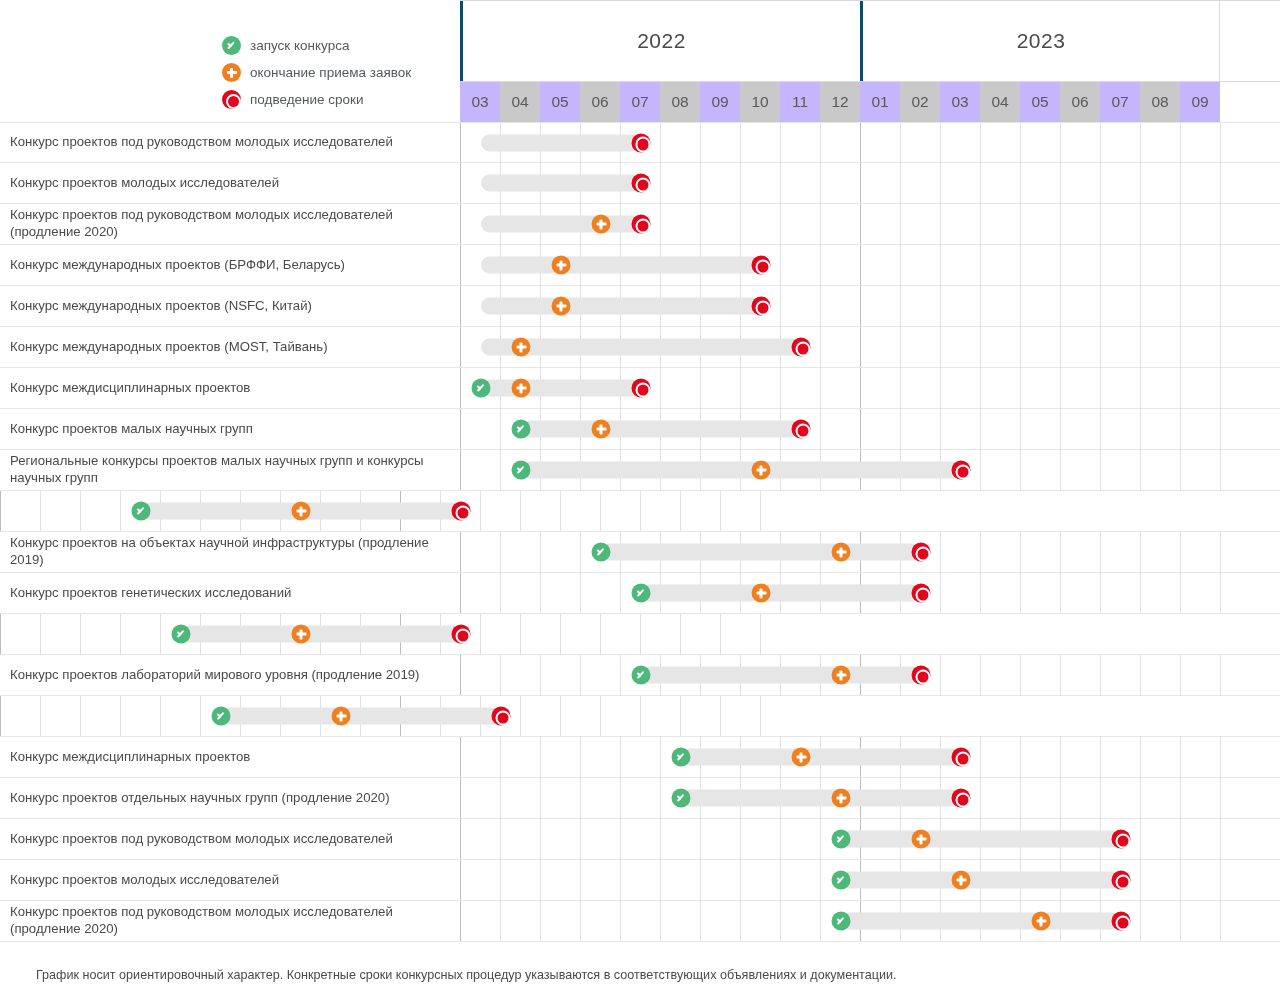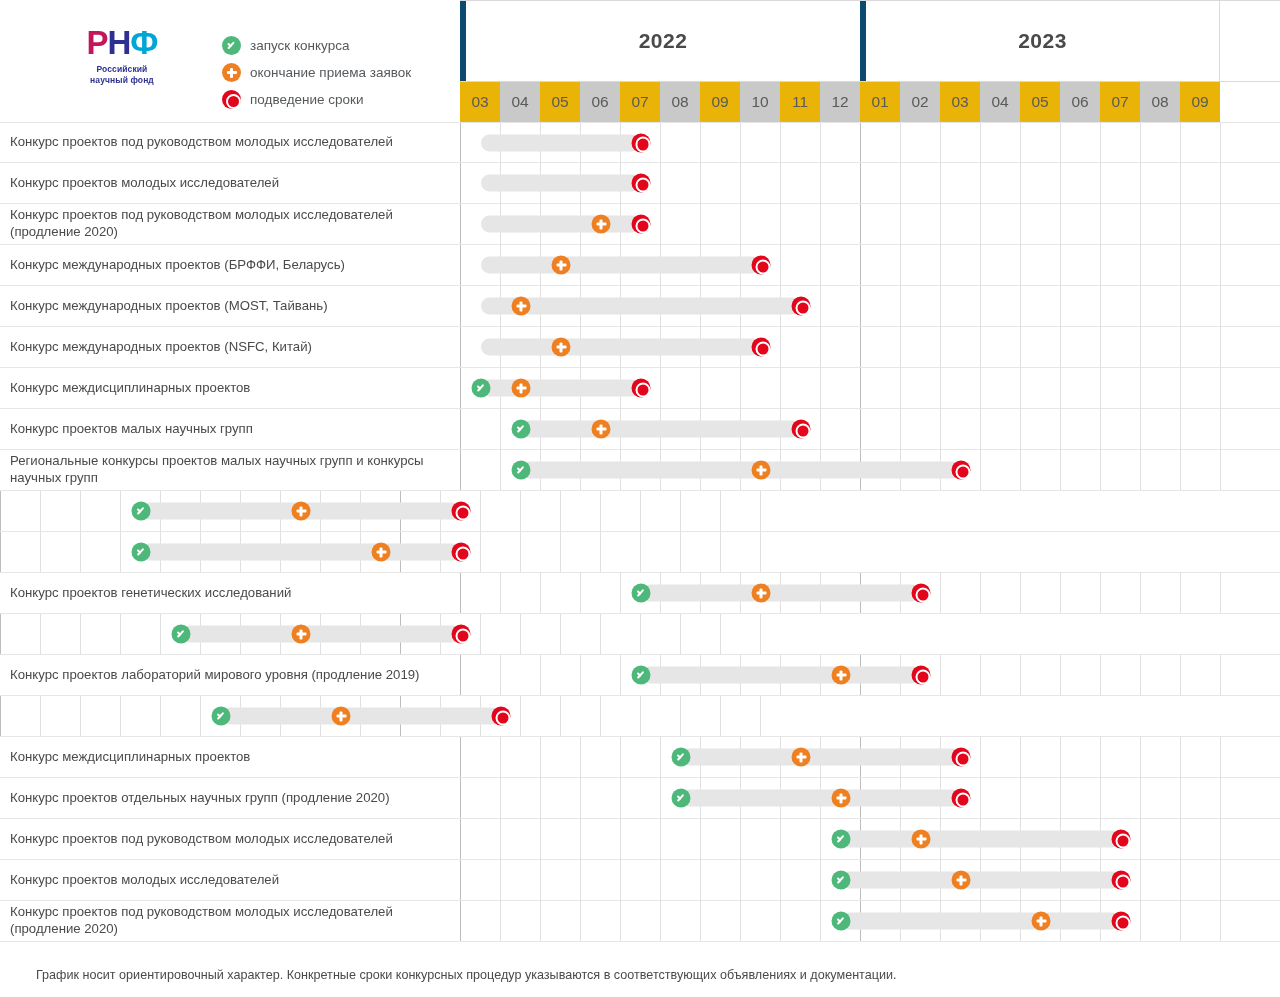--- a/index.html
+++ b/index.html
@@ -77,32 +77,32 @@
     position: absolute; left: 460px; top: 0;
     width: 820px; height: 122px;
   }
   .years-row {
     display: flex; height: 82px;
     border-top: 1px solid #d9d9d9;
     border-bottom: 1px solid #d9d9d9;
   }
   .year-cell {
     display: flex; align-items: center; justify-content: center;
-    font-size: 21px; color: #4a4a4a; font-weight: 700;
-    border-left: 6px solid #0c4a6e;
+    font-size: 21px; color: #4a4a4a; font-weight: 400;
+    border-left: 3px solid #0c4a6e;
     letter-spacing: .5px;
   }
   .year-cell:last-child { border-right: 1px solid #d9d9d9; }
 
   .months-row { display: flex; height: 40px; }
   .month-cell {
     width: 40px; flex: 0 0 40px;
     display: flex; align-items: center; justify-content: center;
     font-size: 15.5px; color: #5a5a5a;
-    background: #eab308;
+    background: #c4b5fd;
   }
   .month-cell.alt { background: #c9c9c9; }
 
   
   .body-wrap {
     position: absolute; left: 0; top: 122px;
     width: 1280px; height: 830px;
   }
   .row {
     position: relative; display: flex;
@@ -147,27 +147,20 @@
     font-size: 12.6px; color: #4a4a4a;
   }
 </style>
 </head>
 <body>
 
 <div class="page">
 
   <div class="header-left">
 
-    <div class="logo-block">
-      <span class="logo-mark"><span class="l-p">Р</span><span class="l-n">Н</span><span class="l-f">Ф</span></span>
-      <span class="logo-sub">
-        <span>Российский</span><br>
-        <span>научный фонд</span>
-      </span>
-    </div>
 
     <div class="legend">
       <div class="legend-row">
         <span class="mk mk-start"></span>
         <span class="legend-label">запуск конкурса</span>
       </div>
       <div class="legend-row">
         <span class="mk mk-deadline"></span>
         <span class="legend-label">окончание приема заявок</span>
       </div>
@@ -325,20 +318,51 @@
             <span></span>
             <span></span>
           </div>
           <div class="bar" style="left: 20px; width: 280px;"></div>
           <span class="marker mk mk-deadline" style="left: 100px;"></span>
           <span class="marker mk mk-result" style="left: 300px;"></span>
         </div>
       </div>
       <div class="row">
         <div class="row-label">
+          <span>Конкурс международных проектов (NSFC, Китай)</span>
+        </div>
+        <div class="row-track">
+          <div class="colgrid">
+            <span></span>
+            <span></span>
+            <span></span>
+            <span></span>
+            <span></span>
+            <span></span>
+            <span></span>
+            <span></span>
+            <span></span>
+            <span class="yearsep"></span>
+            <span></span>
+            <span></span>
+            <span></span>
+            <span></span>
+            <span></span>
+            <span></span>
+            <span></span>
+            <span></span>
+            <span></span>
+          </div>
+          <div class="bar" style="left: 20px; width: 280px;"></div>
+          <span class="marker mk mk-deadline" style="left: 100px;"></span>
+          <span class="marker mk mk-result" style="left: 300px;"></span>
+        </div>
+      </div>
+      <div class="row">
+        <div class="row-label">
           <span>Конкурс международных проектов (MOST, Тайвань)</span>
         </div>
         <div class="row-track">
           <div class="colgrid">
             <span></span>
             <span></span>
             <span></span>
             <span></span>
             <span></span>
             <span></span>
@@ -352,51 +376,20 @@
             <span></span>
             <span></span>
             <span></span>
             <span></span>
             <span></span>
             <span></span>
           </div>
           <div class="bar" style="left: 20px; width: 320px;"></div>
           <span class="marker mk mk-deadline" style="left: 60px;"></span>
           <span class="marker mk mk-result" style="left: 340px;"></span>
-        </div>
-      </div>
-      <div class="row">
-        <div class="row-label">
-          <span>Конкурс международных проектов (NSFC, Китай)</span>
-        </div>
-        <div class="row-track">
-          <div class="colgrid">
-            <span></span>
-            <span></span>
-            <span></span>
-            <span></span>
-            <span></span>
-            <span></span>
-            <span></span>
-            <span></span>
-            <span></span>
-            <span class="yearsep"></span>
-            <span></span>
-            <span></span>
-            <span></span>
-            <span></span>
-            <span></span>
-            <span></span>
-            <span></span>
-            <span></span>
-            <span></span>
-          </div>
-          <div class="bar" style="left: 20px; width: 280px;"></div>
-          <span class="marker mk mk-deadline" style="left: 100px;"></span>
-          <span class="marker mk mk-result" style="left: 300px;"></span>
         </div>
       </div>
       <div class="row">
         <div class="row-label">
           <span>Конкурс междисциплинарных проектов</span>
         </div>
         <div class="row-track">
           <div class="colgrid">
             <span></span>
             <span></span>
@@ -511,20 +504,23 @@
             <span></span>
             <span></span>
           </div>
           <div class="bar" style="left: 140px; width: 320px;"></div>
           <span class="marker mk mk-start" style="left: 140px;"></span>
           <span class="marker mk mk-deadline" style="left: 300px;"></span>
           <span class="marker mk mk-result" style="left: 460px;"></span>
         </div>
       </div>
       <div class="row">
+        <div class="row-label">
+          <span>Конкурс проектов на объектах научной инфраструктуры (продление 2019)</span>
+        </div>
         <div class="row-track">
           <div class="colgrid">
             <span></span>
             <span></span>
             <span></span>
             <span></span>
             <span></span>
             <span></span>
             <span></span>
             <span></span>

